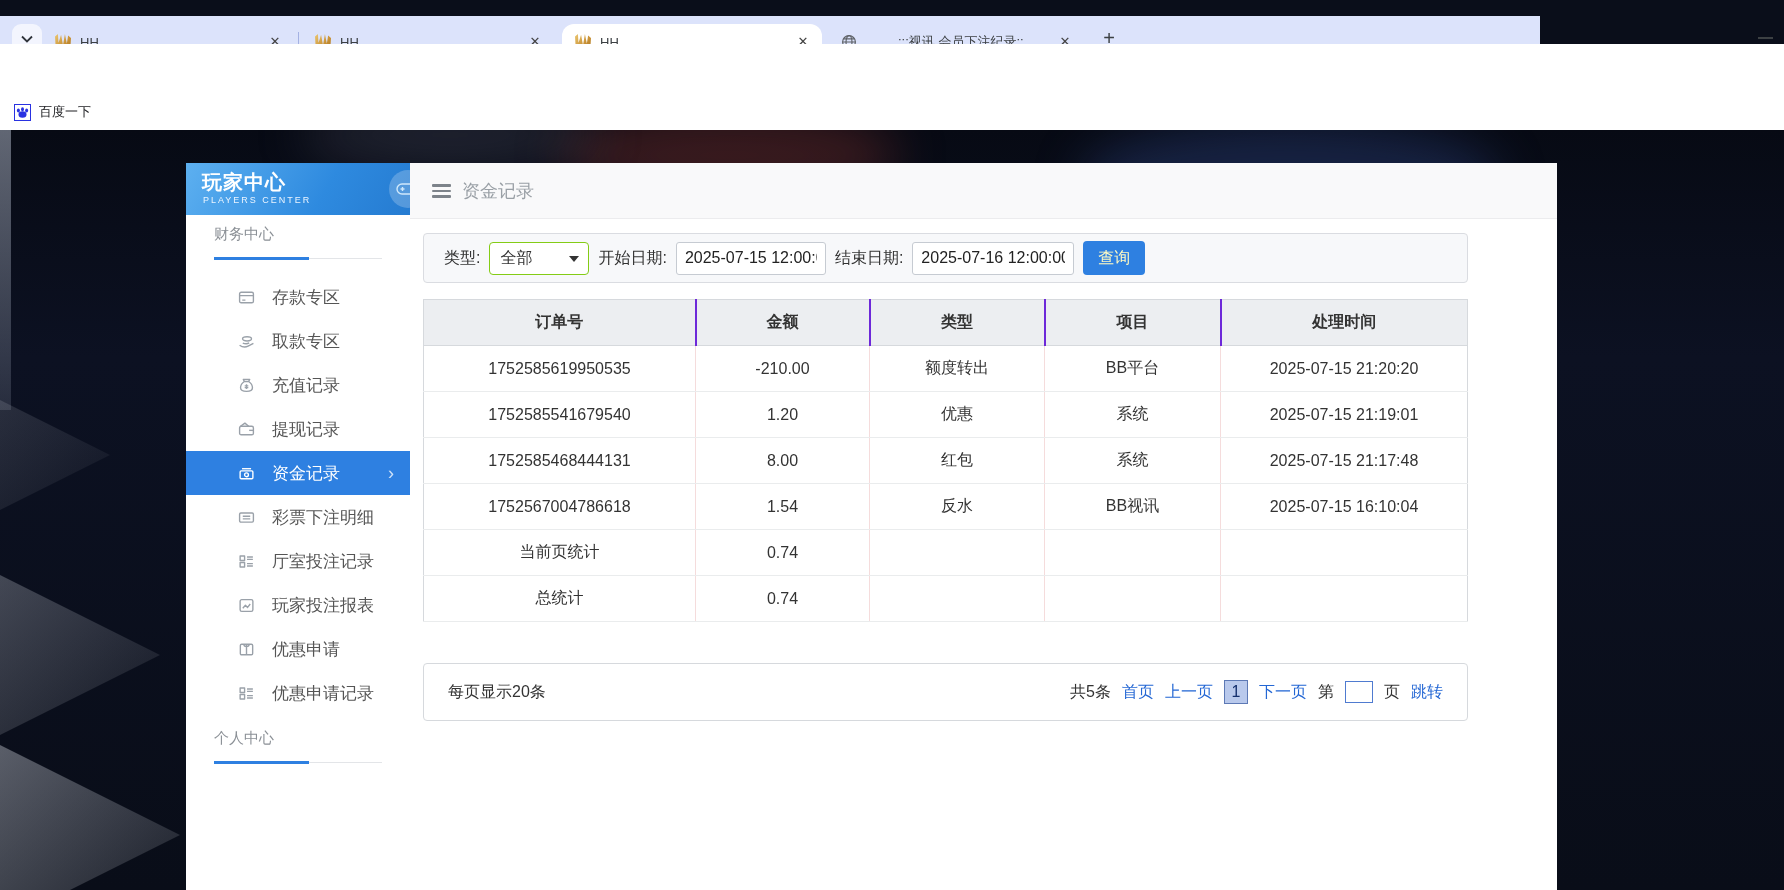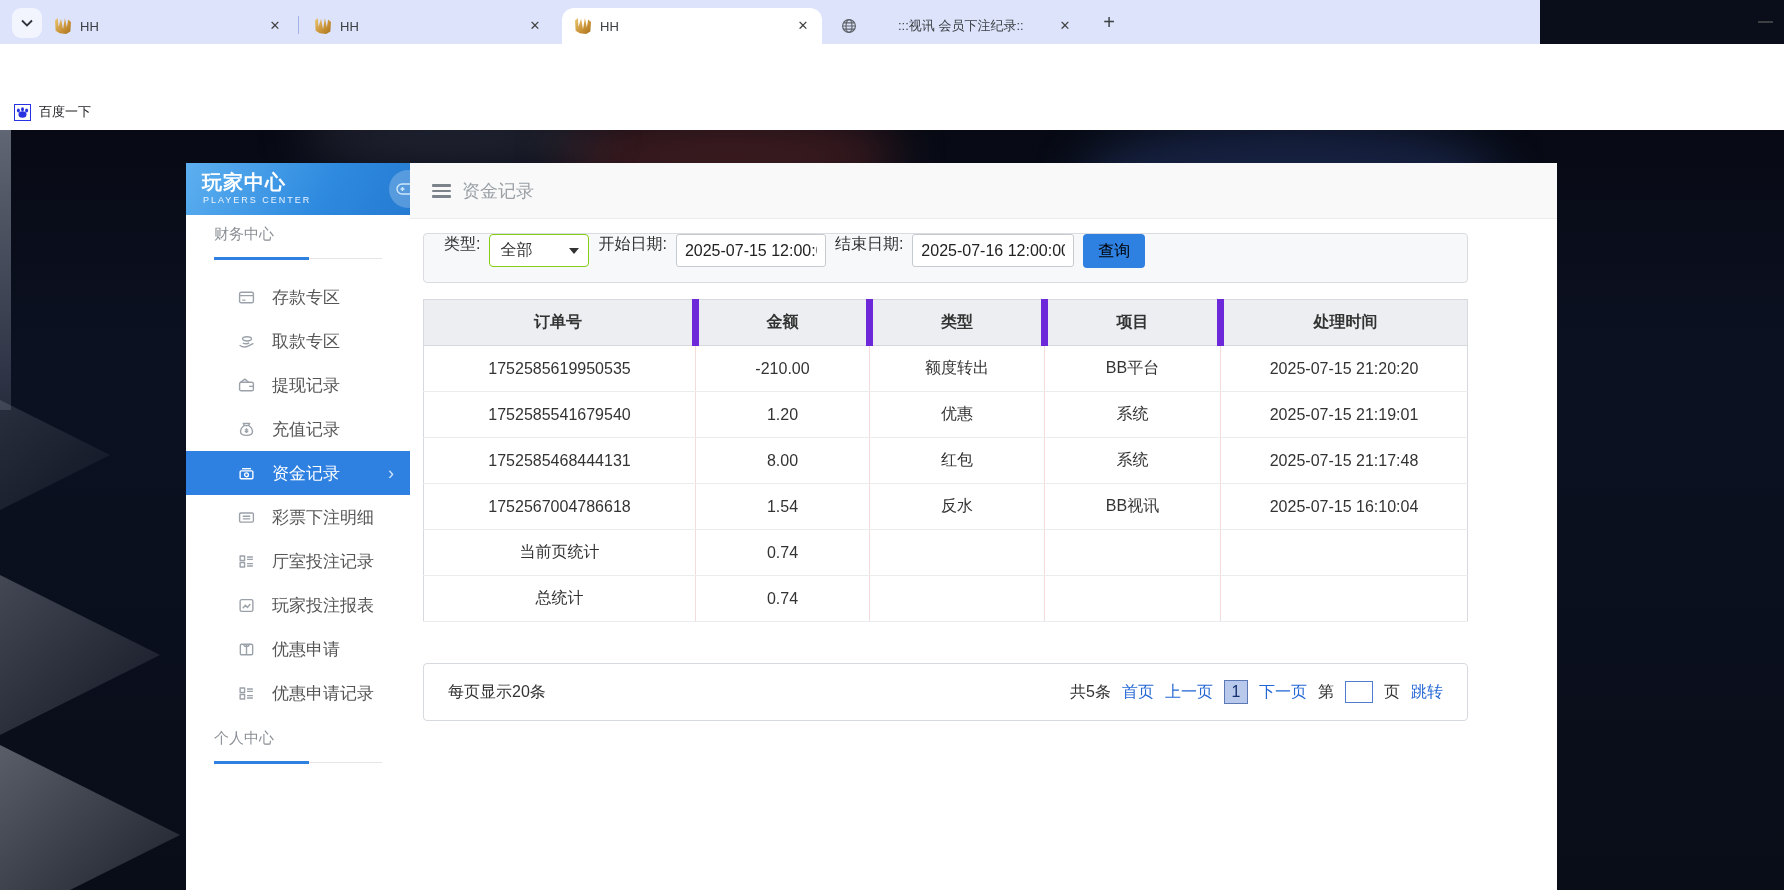--- a/index.html
+++ b/index.html
@@ -1,19 +1,19 @@
 <!DOCTYPE html>
 <html><head>
 <meta charset="utf-8">
 <style>
   html,body{margin:0;padding:0;}
   body{width:1784px;height:890px;overflow:hidden;position:relative;
        font-family:"Liberation Sans","DejaVu Sans",sans-serif;background:#0a0e1a;}
   
-  .tabstrip{position:absolute;top:0;left:0;width:1540px;height:44px;background:#dce3fb;}
+  .tabstrip{position:absolute;top:16px;left:0;width:1540px;height:44px;background:#dce3fb;}
   .tabsearch{position:absolute;left:12px;top:8px;width:30px;height:30px;border-radius:9px;
              background:rgba(255,255,255,.65);display:flex;align-items:center;justify-content:center;}
   .tab{position:absolute;top:8px;height:36px;display:flex;align-items:center;font-size:13px;color:#3c4043;}
   .tab .title{flex:1;white-space:nowrap;overflow:hidden;}
   .tab.active{background:#fff;border-radius:12px 12px 0 0;}
   .favicon{width:16px;height:16px;margin:0 9px 0 13px;flex:0 0 16px;}
   .fav-gold{background:linear-gradient(135deg,#ecc873,#c89136 60%,#a8741f);
             clip-path:polygon(0 15%,18% 0,22% 55%,38% 5%,50% 70%,62% 0,74% 60%,82% 10%,100% 25%,96% 85%,70% 100%,30% 95%,4% 80%);}
   .closeX{width:18px;height:18px;margin-right:10px;color:#444;font-size:13px;line-height:18px;
           text-align:center;border-radius:50%;}
@@ -61,32 +61,32 @@
   .mi-chev{margin-left:auto;margin-right:16px;font-size:18px;color:#cfe2f8;}
   
   .main{position:absolute;left:410px;top:163px;width:1147px;height:727px;background:#fff;}
   .m-head{position:absolute;top:0;left:0;width:100%;height:56px;background:#f9f9fa;
           border-bottom:1px solid #ececee;box-sizing:border-box;}
   .ham{position:absolute;left:22px;top:21px;width:19px;height:14px;}
   .ham i{display:block;height:2.5px;background:#7d838a;margin-bottom:3px;border-radius:1px;}
   .m-title{position:absolute;left:52px;top:0;line-height:56px;font-size:18px;color:#9aa0a6;}
   .filterbar{position:absolute;left:13px;top:70px;width:1045px;height:50px;background:#f7f8fa;
              border:1px solid #dadce1;border-radius:4px;box-sizing:border-box;
-             display:flex;align-items:flex-start;padding-left:20px;gap:9px;font-size:16px;color:#333;}
+             display:flex;align-items:center;padding-left:20px;gap:9px;font-size:16px;color:#333;}
   .sel{width:100px;height:33px;background:#fff;border:1px solid #84cc16;border-radius:4px;
        display:flex;align-items:center;padding-left:10px;box-sizing:border-box;position:relative;}
   .sel .chev{position:absolute;right:9px;top:13px;width:0;height:0;border-left:5px solid transparent;
              border-right:5px solid transparent;border-top:6px solid #333;}
   .dtin{height:33px;border:1px solid #c6cbd2;border-radius:3px;background:#fff;font-size:16px;color:#222;
         padding:0 8px;box-sizing:border-box;font-family:inherit;}
-  .btn-search{height:34px;padding:0 15px;background:#2e80e1;border:none;border-radius:4px;color:#000000;
+  .btn-search{height:34px;padding:0 15px;background:#2e80e1;border:none;border-radius:4px;color:#fef9c3;
               font-size:16px;font-family:inherit;cursor:pointer;}
   table.rec{position:absolute;left:13px;top:136px;width:1045px;border-collapse:collapse;table-layout:fixed;
             border:1px solid #d6d9dd;font-size:16px;color:#333;}
-  table.rec th{height:43px;background:#eceef1;font-weight:bold;border-right:7px solid #6d28d9;
+  table.rec th{height:43px;background:#eceef1;font-weight:bold;border-right:2px solid #6d28d9;
                border-bottom:1px solid #d6d9dd;}
   table.rec td{height:43px;text-align:center;border-right:1px solid #f5dcdc;border-bottom:1px solid #eaeced;}
   table.rec th:last-child,table.rec td:last-child{border-right:none;}
   .pager{position:absolute;left:13px;top:500px;width:1045px;height:58px;background:#fff;
          border:1px solid #d6d9dd;border-radius:4px;box-sizing:border-box;display:flex;
          align-items:center;justify-content:space-between;padding:0 24px;font-size:16px;color:#333;}
   .pg-right{display:flex;align-items:center;gap:11px;}
   .pg-link{color:#2467d4;cursor:pointer;text-decoration:none;}
   .pg-cur{min-width:18px;height:22px;line-height:22px;text-align:center;background:#b9c9ec;
           border:1px solid #5d79b5;color:#15306e;padding:0 2px;}
@@ -236,36 +236,36 @@
             <ellipse cx="8.5" cy="5.5" rx="4.2" ry="2"></ellipse>
             <path d="M1.5 11.5c2.8 2 5.6 2 8 .8l5-2.6"></path>
             <path d="M4.5 9.5c2 .8 4.5.8 6-.2"></path>
           </svg>
         </span>
         <span class="mi-label">取款专区</span>
       </div>
       <div class="menu-item">
         <span class="mi-icon">
           <svg width="17" height="17" viewBox="0 0 16 16" fill="none" stroke="currentColor" stroke-width="1.3" stroke-linejoin="round">
+            <path d="M6 4.2 5 2.2h6l-1 2"></path>
+            <path d="M6 4.2h4c2.4 1.6 3.6 4 3.6 5.9 0 2.2-2 3.4-5.6 3.4S2.4 12.3 2.4 10.1C2.4 8.2 3.6 5.8 6 4.2z"></path>
+            <path d="M8 6.8v4.4M6.3 8.4h3.4M6.3 10h3.4"></path>
+          </svg>
+        </span>
+        <span class="mi-label">充值记录</span>
+      </div>
+      <div class="menu-item">
+        <span class="mi-icon">
+          <svg width="17" height="17" viewBox="0 0 16 16" fill="none" stroke="currentColor" stroke-width="1.3" stroke-linejoin="round">
             <rect x="1.5" y="5" width="13" height="8" rx="1.5"></rect>
             <path d="M2 5.2 6.5 2l3.5 3"></path>
             <path d="M10.5 8.8h4"></path>
           </svg>
         </span>
         <span class="mi-label">提现记录</span>
-      </div>
-      <div class="menu-item">
-        <span class="mi-icon">
-          <svg width="17" height="17" viewBox="0 0 16 16" fill="none" stroke="currentColor" stroke-width="1.3" stroke-linejoin="round">
-            <path d="M6 4.2 5 2.2h6l-1 2"></path>
-            <path d="M6 4.2h4c2.4 1.6 3.6 4 3.6 5.9 0 2.2-2 3.4-5.6 3.4S2.4 12.3 2.4 10.1C2.4 8.2 3.6 5.8 6 4.2z"></path>
-            <path d="M8 6.8v4.4M6.3 8.4h3.4M6.3 10h3.4"></path>
-          </svg>
-        </span>
-        <span class="mi-label">充值记录</span>
       </div>
       <div class="menu-item active">
         <span class="mi-icon">
           <svg width="17" height="17" viewBox="0 0 16 16" fill="none" stroke="currentColor" stroke-width="1.3" stroke-linejoin="round">
             <rect x="2" y="5.5" width="12" height="7.5" rx="1"></rect>
             <circle cx="8" cy="9.2" r="1.8"></circle>
             <path d="M3.8 3.5h8.5"></path>
           </svg>
         </span>
         <span class="mi-label">资金记录</span>

